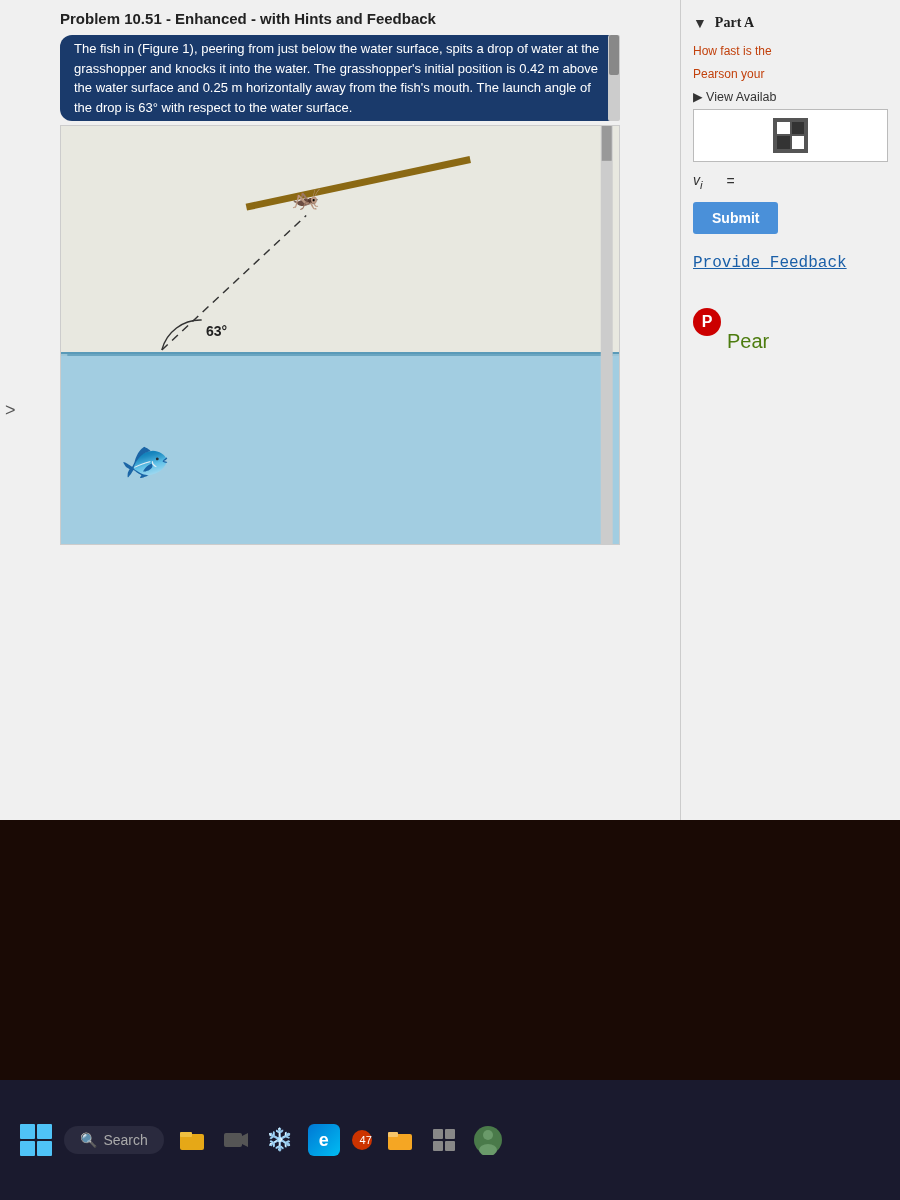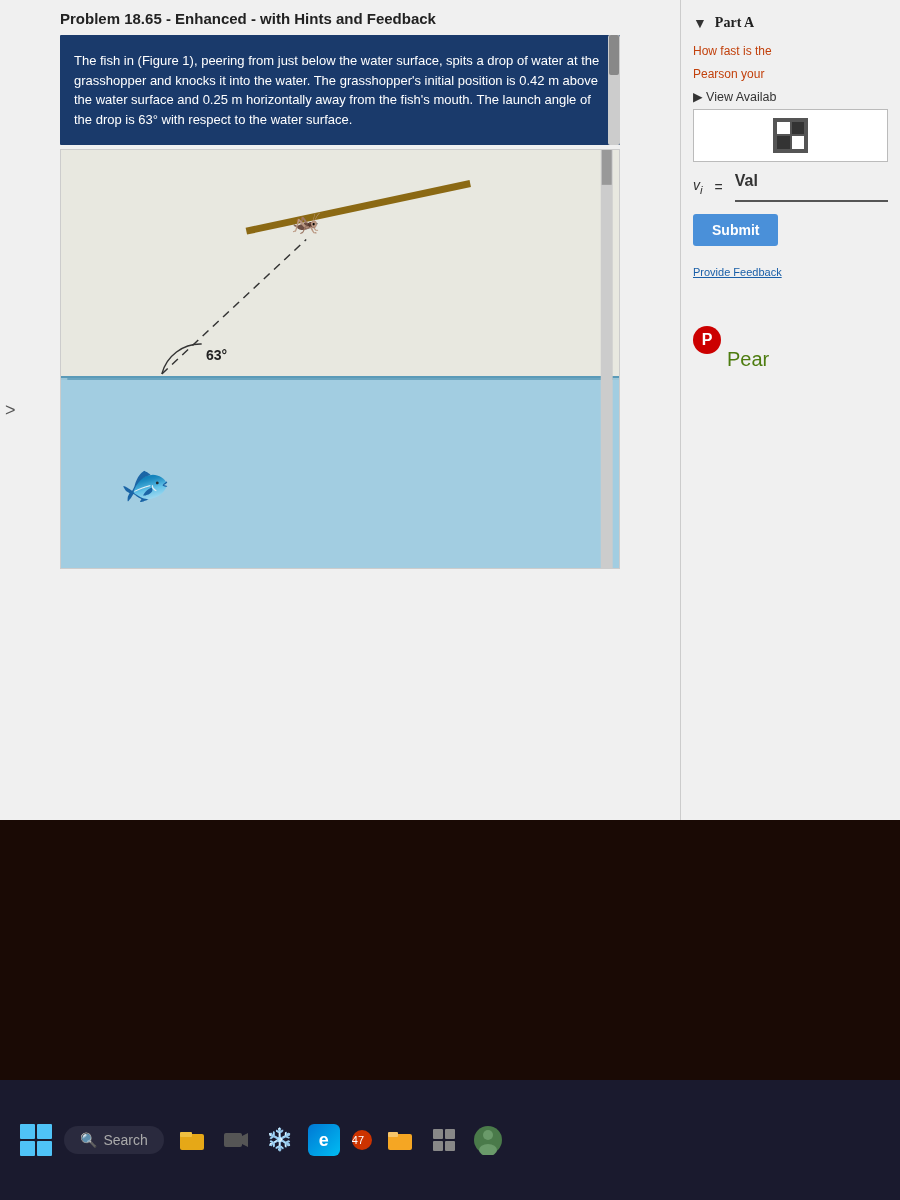--- a/index.html
+++ b/index.html
@@ -46,24 +46,24 @@
       font-weight: bold;
       color: #222;
       margin-bottom: 8px;
       padding-left: 0;
     }
 
     
     .problem-text-box {
       background: #1a3a6b;
       color: white;
-      padding: 16px 14px;
+      padding: 4px 14px;
       font-size: 13px;
       line-height: 1.5;
-      border-radius: 1px;
+      border-radius: 12px;
       position: relative;
       width: 560px;
     }
 
     .problem-text-box .scrollbar {
       position: absolute;
       right: 0;
       top: 0;
       bottom: 0;
       width: 12px;
@@ -272,21 +272,21 @@
     }
 
     .formula-icon-cell.dark {
       background: #333;
     }
 
     
     .velocity-row {
       display: flex;
       align-items: center;
-      gap: 12px;
+      gap: 24px;
       margin-bottom: 12px;
     }
 
     .velocity-label {
       font-size: 14px;
       color: #333;
       font-style: italic;
     }
 
     .velocity-equals {
@@ -309,26 +309,27 @@
       font-size: 14px;
       font-weight: bold;
       border-radius: 3px;
       cursor: pointer;
       display: block;
       margin-bottom: 20px;
     }
 
     
     .feedback-link {
-      font-size: 11px;
+      font-size: 16px;
       color: #1a5fa8;
       text-decoration: underline;
       cursor: pointer;
       display: block;
-      margin-bottom: 31px;
+      margin-bottom: 19px;
+      font-family: Liberation Mono, monospace;
     }
 
     
     .pearson-brand {
       display: flex;
       align-items: center;
       gap: 6px;
       margin-bottom: 15px;
     }
 
@@ -427,21 +428,21 @@
 
     .taskbar-badge {
       background: #cc3300;
       color: white;
       border-radius: 50%;
       width: 20px;
       height: 20px;
       font-size: 11px;
       display: flex;
       align-items: center;
-      justify-content: flex-start;
+      justify-content: flex-end;
     }
 
     
     .desktop-bg {
       position: absolute;
       top: 820px;
       left: 0;
       right: 0;
       bottom: 120px;
       background: #1a0a05;
@@ -449,21 +450,21 @@
   </style>
 </head>
 <body>
 
 <div class="main-area">
 
   <div class="left-panel">
 
     <div class="collapse-arrow">&gt;</div>
 
-    <div class="problem-title">Problem 18.65 - Enhanced - with Hints and Feedback</div>
+    <div class="problem-title">Problem 10.51 - Enhanced - with Hints and Feedback</div>
 
     <div class="problem-text-box">
       <span>The fish in (Figure 1), peering from just below the water surface, spits a drop of water at the grasshopper and knocks it into the water. The grasshopper's initial position is 0.42 m above the water surface and 0.25 m horizontally away from the fish's mouth. The launch angle of the drop is 63° with respect to the water surface.</span>
       <div class="scrollbar">
         <div class="scrollbar-thumb"></div>
       </div>
     </div>
 
 
     <div class="figure-area">
@@ -517,23 +518,20 @@
         <div class="formula-icon-cell dark"></div>
         <div class="formula-icon-cell"></div>
       </div>
     </div>
 
     <div class="velocity-row">
       <span class="velocity-label">
         <i>v</i><sub>i</sub>
       </span>
       <span class="velocity-equals">=</span>
-      <div style="flex:1; border-bottom: 2px solid #555; min-height: 30px; background: transparent;">
-        <span class="val-text">Val</span>
-      </div>
     </div>
 
     <button class="submit-btn">Submit</button>
 
     <a class="feedback-link">Provide Feedback</a>
 
     <div class="pearson-brand">
       <div class="pearson-p">
         <span>P</span>
       </div>

